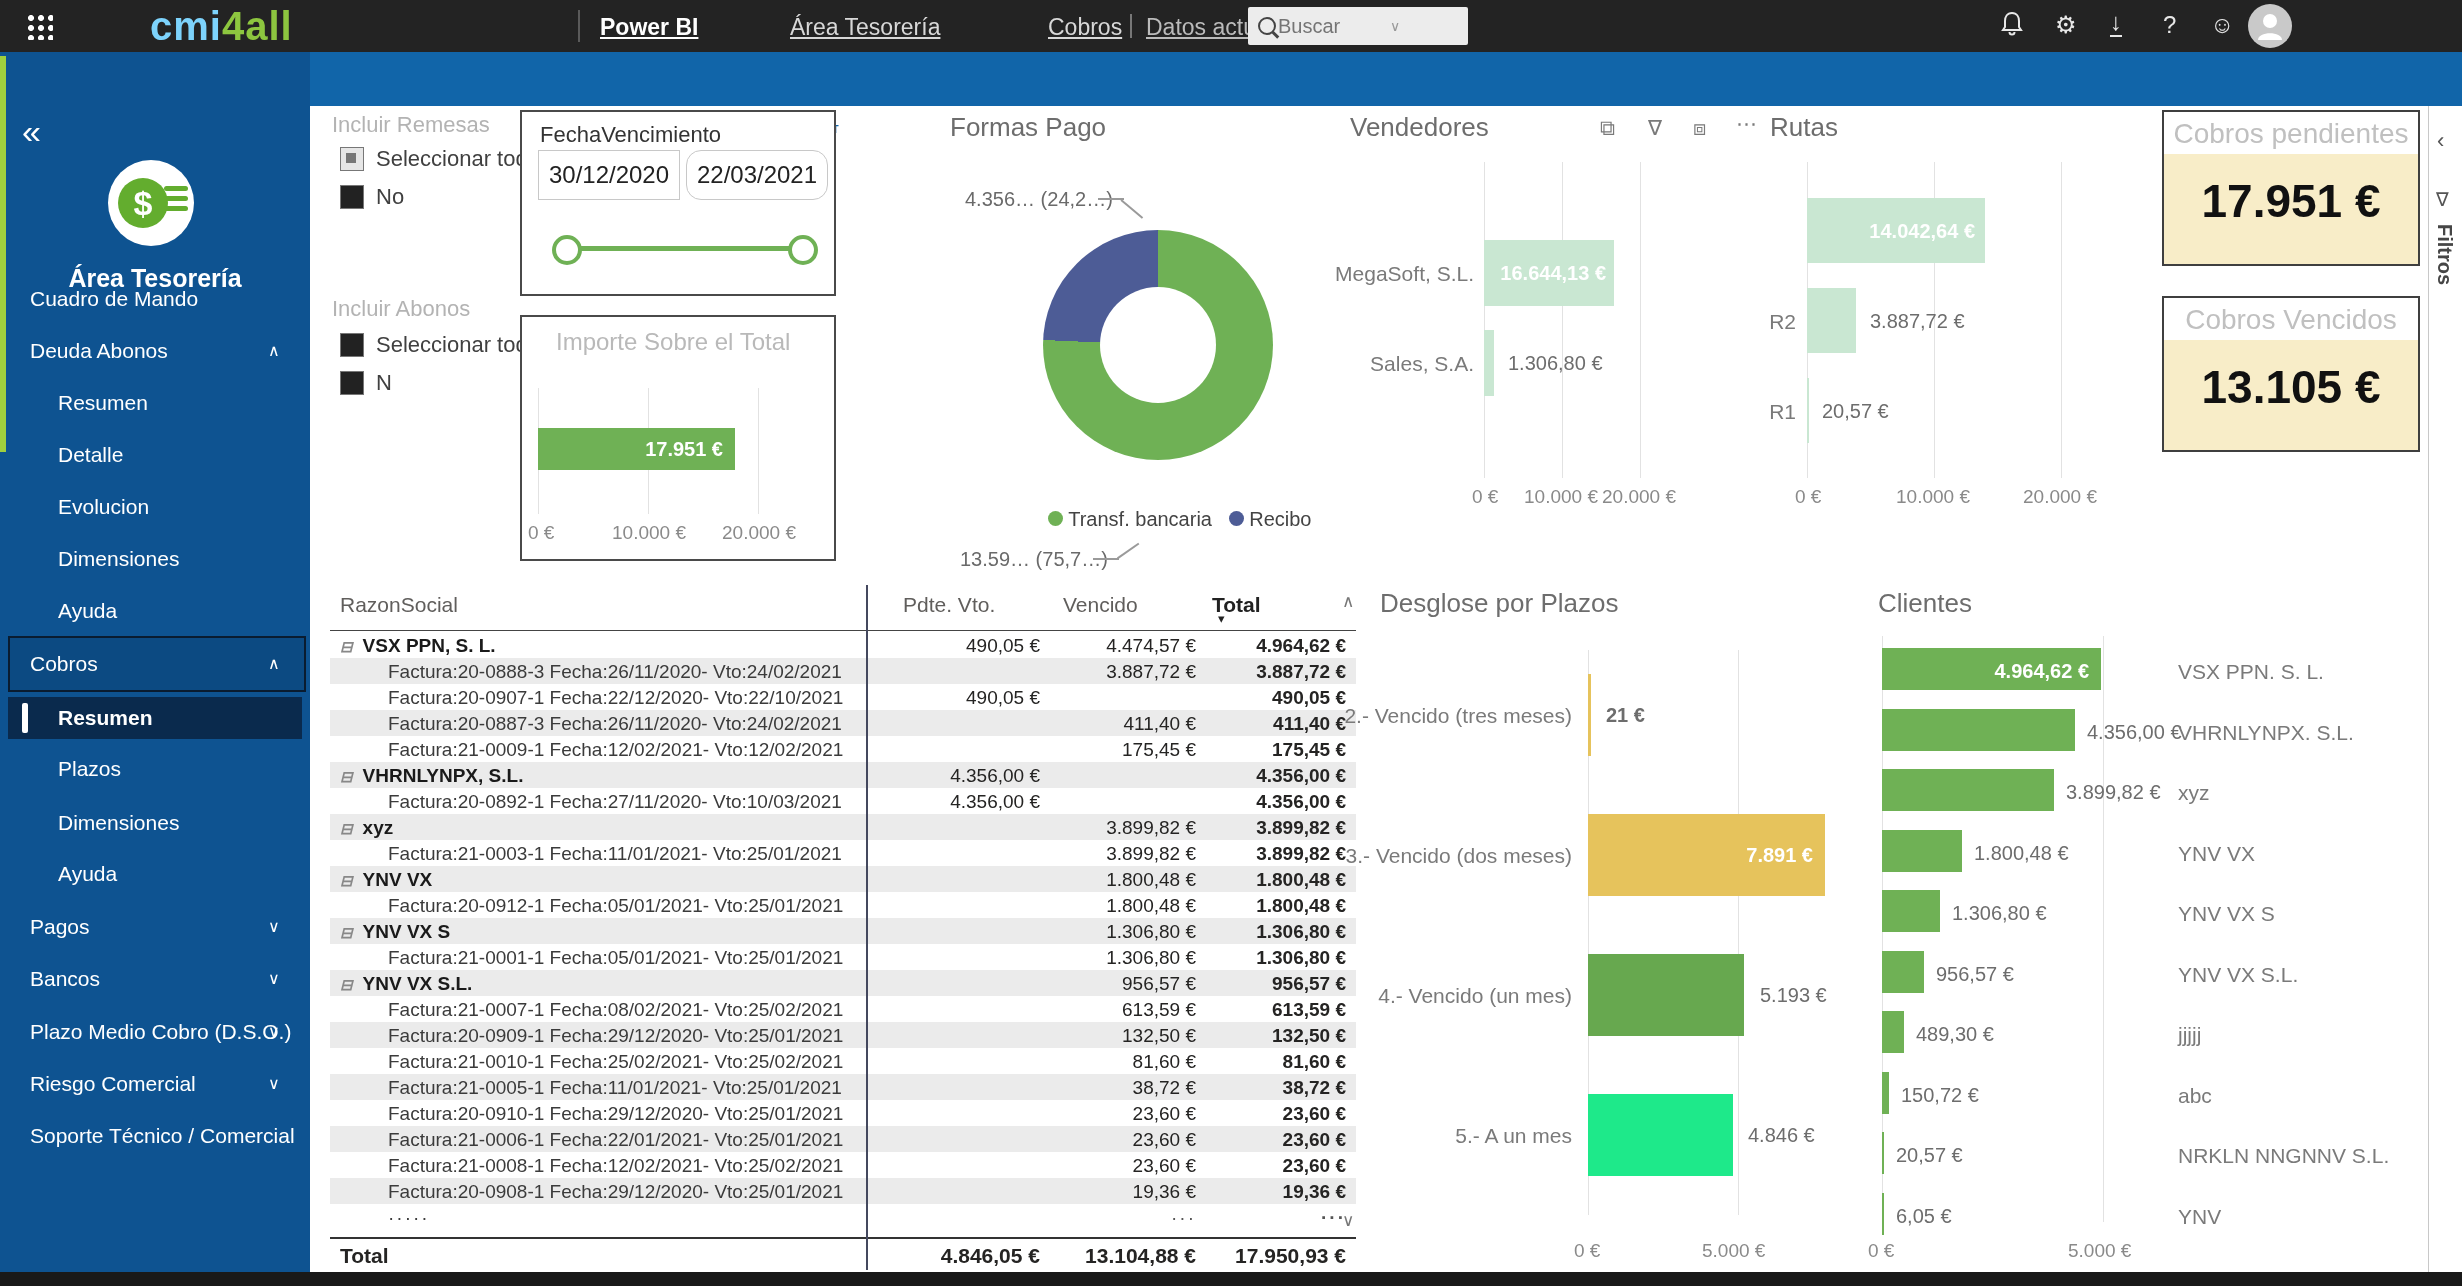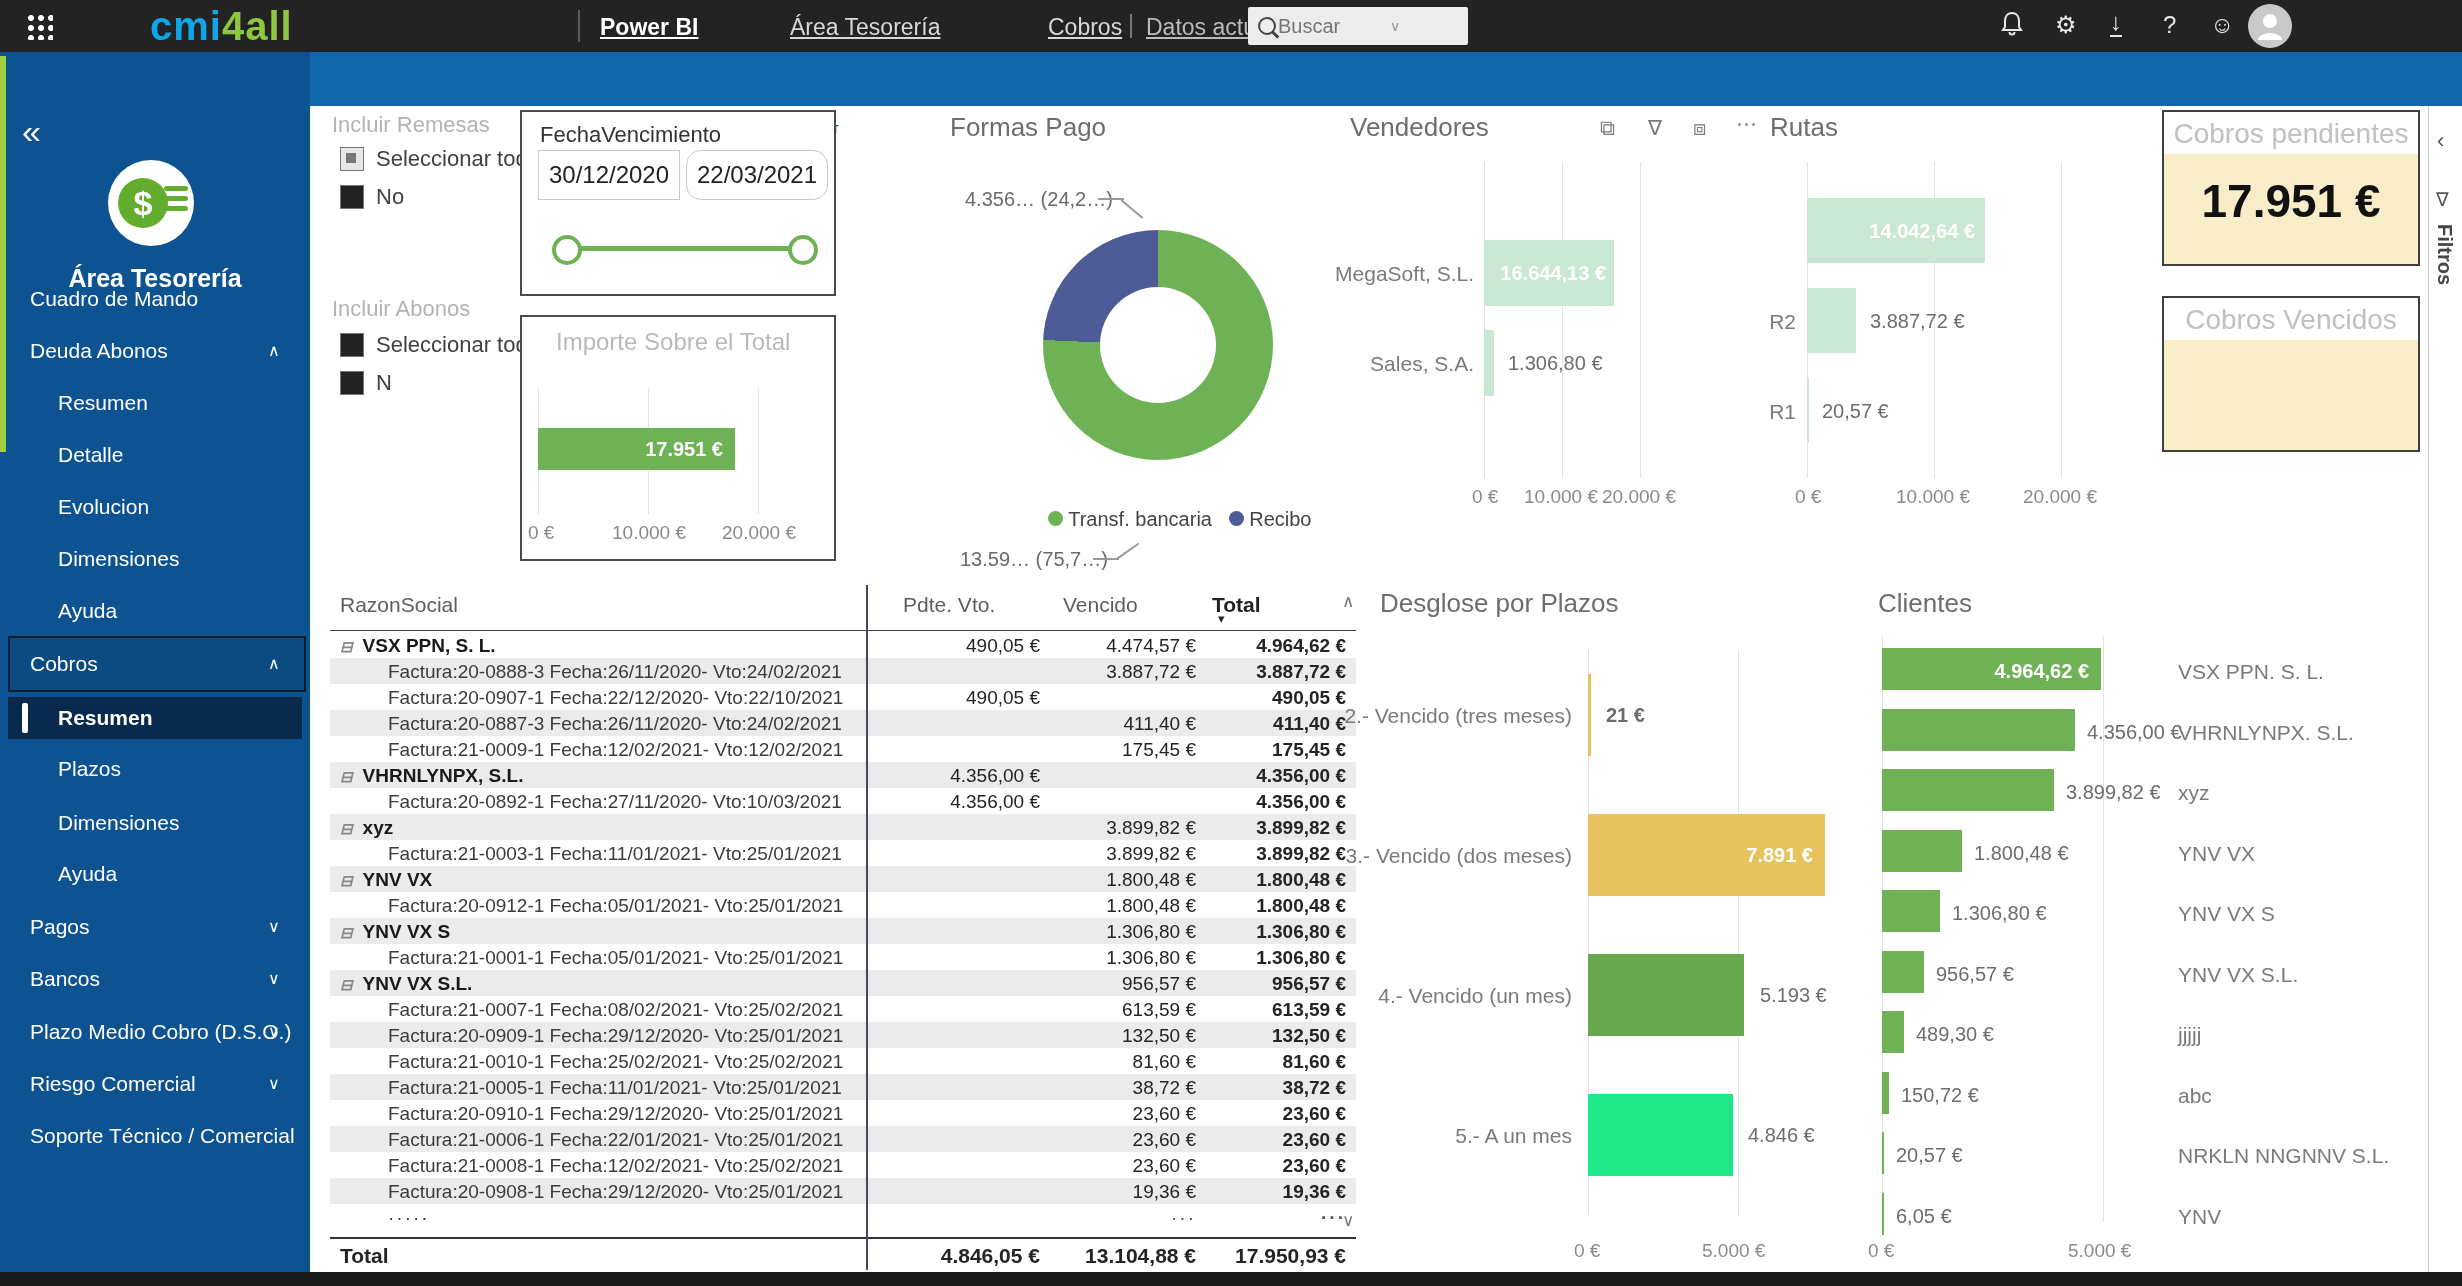--- a/index.html
+++ b/index.html
@@ -6,21 +6,21 @@
   #stage{position:relative;width:2462px;height:1286px;background:#fff;overflow:hidden;
          font-family:"Liberation Sans",sans-serif;color:#252423;}
   .abs{position:absolute;}
 
   
   #topbar{left:0;top:0;width:2462px;height:52px;background:#232323;color:#e8e8e8;}
   .tb-txt{top:14px;font-size:23px;color:#d8d8d8;white-space:nowrap;text-decoration:underline;}
   #waffle{left:26px;top:13px;width:27px;height:27px;
           background:radial-gradient(circle,#fff 2.6px,transparent 3.4px);background-size:10px 10px;}
   #logo{left:150px;top:4px;font-size:40px;font-weight:bold;letter-spacing:1px;}
-  #logo .cmi{color:#0ea5e9;} #logo .all{color:#8dc63f;}
+  #logo .cmi{color:#7dd3fc;} #logo .all{color:#8dc63f;}
   .tb-div{top:10px;width:2px;height:32px;background:#5a5a5a;}
   #searchbox{left:1248px;top:7px;width:200px;height:38px;background:#ececec;border:none;
              border-radius:2px;display:flex;align-items:center;padding:0 10px;}
   #searchbox input{border:none;background:transparent;font-size:20px;color:#555;width:110px;outline:none;
                    font-family:"Liberation Sans",sans-serif;}
   .mag{width:14px;height:14px;border:2.5px solid #444;border-radius:50%;position:relative;flex:0 0 auto;}
   .mag::after{content:"";position:absolute;width:2.5px;height:8px;background:#444;left:14px;top:12px;transform:rotate(-45deg);}
   .tb-ico{top:11px;font-size:24px;color:#e8e8e8;}
   #avatar{left:2248px;top:4px;width:44px;height:44px;border-radius:50%;background:#c9c9c9;}
 
@@ -360,20 +360,21 @@
   <div class="abs tick" style="left:2023px;top:486px">20.000 €</div>
 
   <div class="abs card" style="left:2162px;top:110px;width:254px;height:152px">
     <div class="body" style="top:42px"></div>
     <div class="title" style="top:6px">Cobros pendientes</div>
     <div class="val" style="top:62px">17.951 €</div>
   </div>
   <div class="abs card" style="left:2162px;top:296px;width:254px;height:152px">
     <div class="body" style="top:42px"></div>
     <div class="title" style="top:6px">Cobros Vencidos</div>
+    <div class="val" style="top:62px">13.105 €</div>
   </div>
 
   <div id="thead" class="abs">
     <span class="abs" style="left:10px;top:8px">RazonSocial</span>
     <span class="abs" style="left:573px;top:8px">Pdte. Vto.</span>
     <span class="abs" style="left:733px;top:8px">Vencido</span>
     <span class="abs" style="left:882px;top:8px;font-weight:bold;color:#222">Total</span>
     <span class="abs" style="left:888px;top:26px;font-size:13px;color:#222">▾</span>
     <span class="abs scr" style="left:1012px;top:6px">∧</span>
   </div>

